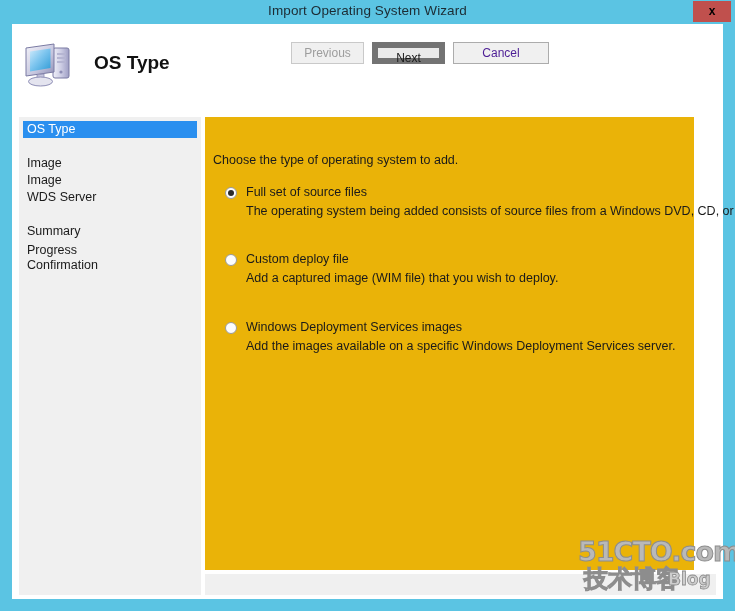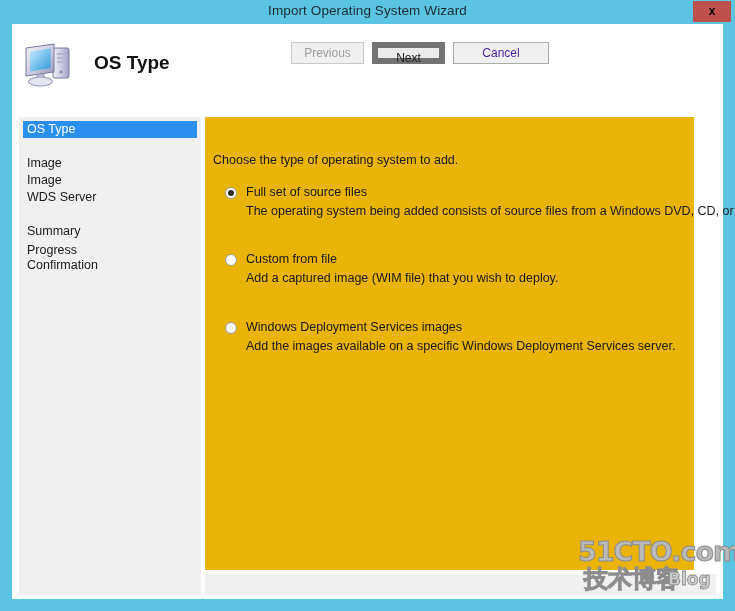--- a/index.html
+++ b/index.html
@@ -333,21 +333,21 @@
         <div class="radio-row">
           <span class="radio checked"></span>
           <span class="radio-label">Full set of source files</span>
         </div>
         <div class="option-desc" style="top:19px;">The operating system being added consists of source files from a Windows DVD, CD, or equivalent.</div>
       </div>
 
       <div class="option" style="top:135px;">
         <div class="radio-row">
           <span class="radio"></span>
-          <span class="radio-label">Custom from file</span>
+          <span class="radio-label">Custom deploy file</span>
         </div>
         <div class="option-desc" style="top:19px;">Add a captured image (WIM file) that you wish to deploy.</div>
       </div>
 
       <div class="option" style="top:203px;">
         <div class="radio-row">
           <span class="radio"></span>
           <span class="radio-label">Windows Deployment Services images</span>
         </div>
         <div class="option-desc" style="top:19px;">Add the images available on a specific Windows Deployment Services server.</div>

